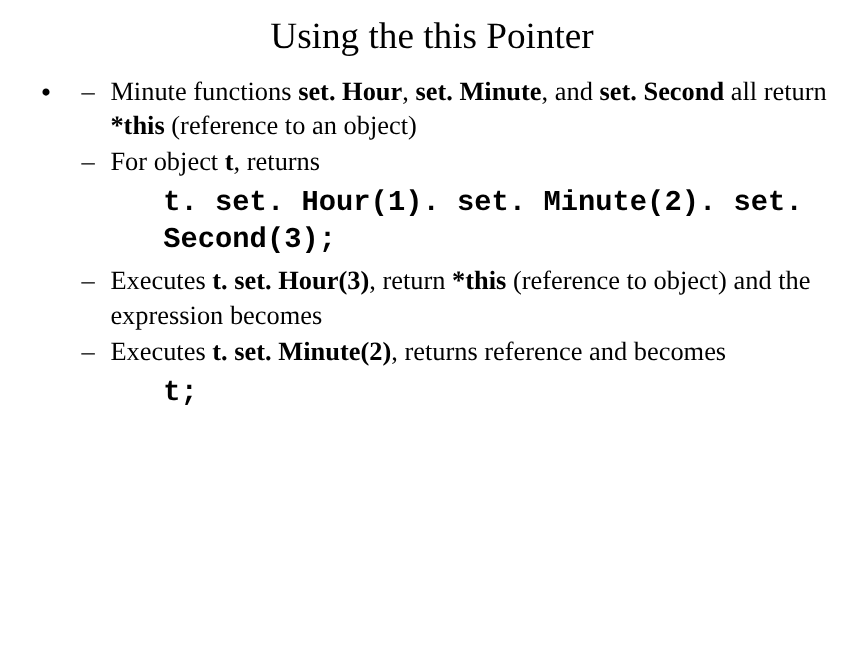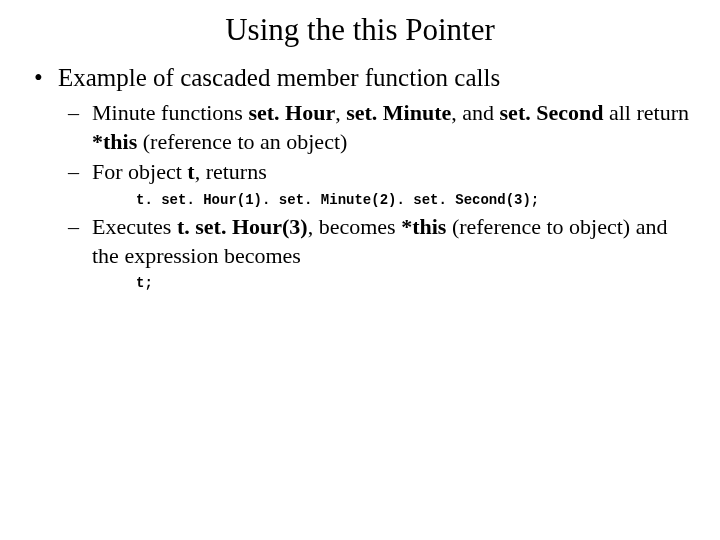--- a/index.html
+++ b/index.html
@@ -56,57 +56,59 @@
   ul.level2 > li::before {
     content: "–";
     position: absolute;
     left: 10px;
     top: 0;
   }
   .code-line {
     display: block;
     font-family: "Courier New", Courier, monospace;
     font-weight: bold;
-    font-size: 14px;
+    font-size: 24px;
     margin: 4px 0 4px 78px;
     line-height: 1.3;
   }
   .mono {
     font-family: Liberation Serif, serif;
     font-weight: bold;
   }
 </style>
 </head>
 <body>
 
 <div class="slide">
 
   <h1 class="title">Using the this Pointer</h1>
 
   <ul class="level1">
     <li>
-      <span>Example of cascaded member function calls</span>
 
       <ul class="level2">
 
         <li>
           <span>Minute functions </span><span class="mono">set. Hour</span><span>, </span><span class="mono">set. Minute</span><span>, and </span><span class="mono">set. Second</span><span> all return </span><span class="mono">*this</span><span> (reference to an object)</span>
         </li>
 
         <li>
           <span>For object </span><span class="mono">t</span><span>, returns</span>
         </li>
 
         <span class="code-line">t. set. Hour(1). set. Minute(2). set. Second(3);</span>
 
         <li>
-          <span>Executes </span><span class="mono">t. set. Hour(3)</span><span>, becomes </span><span class="mono">*this</span><span> (reference to object) and the expression becomes</span>
+          <span>Executes </span><span class="mono">t. set. Hour(3)</span><span>, return </span><span class="mono">*this</span><span> (reference to object) and the expression becomes</span>
         </li>
 
 
+        <li>
+          <span>Executes </span><span class="mono">t. set. Minute(2)</span><span>, returns reference and becomes</span>
+        </li>
 
 
 
         <span class="code-line">t;</span>
 
       </ul>
     </li>
   </ul>
 
 </div>

